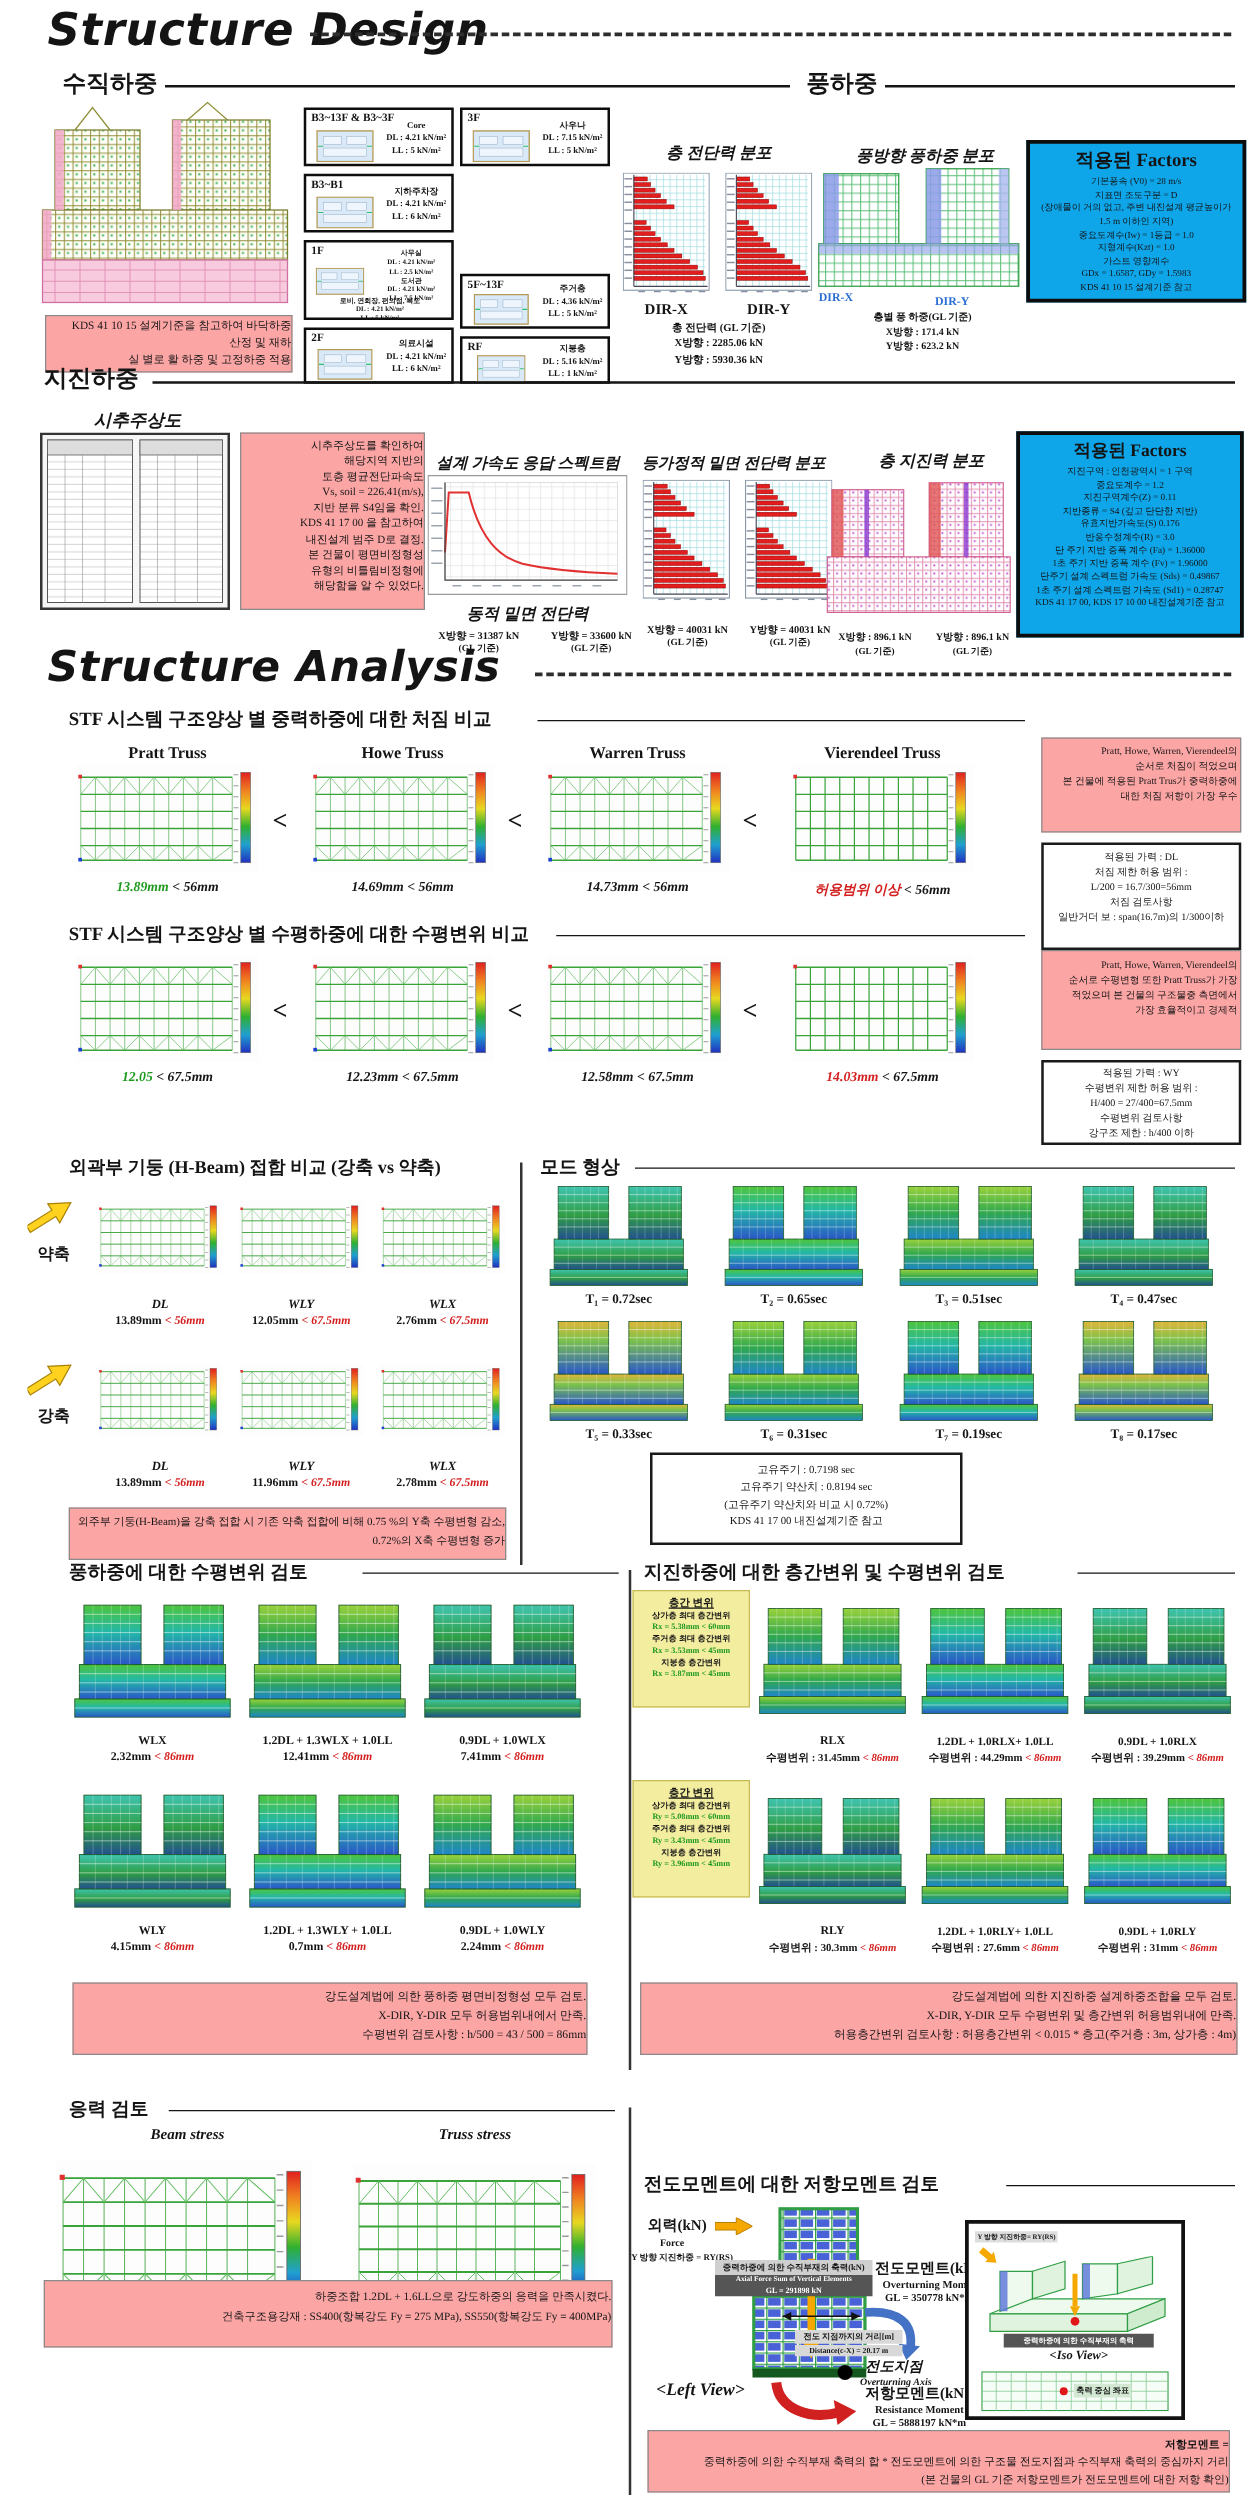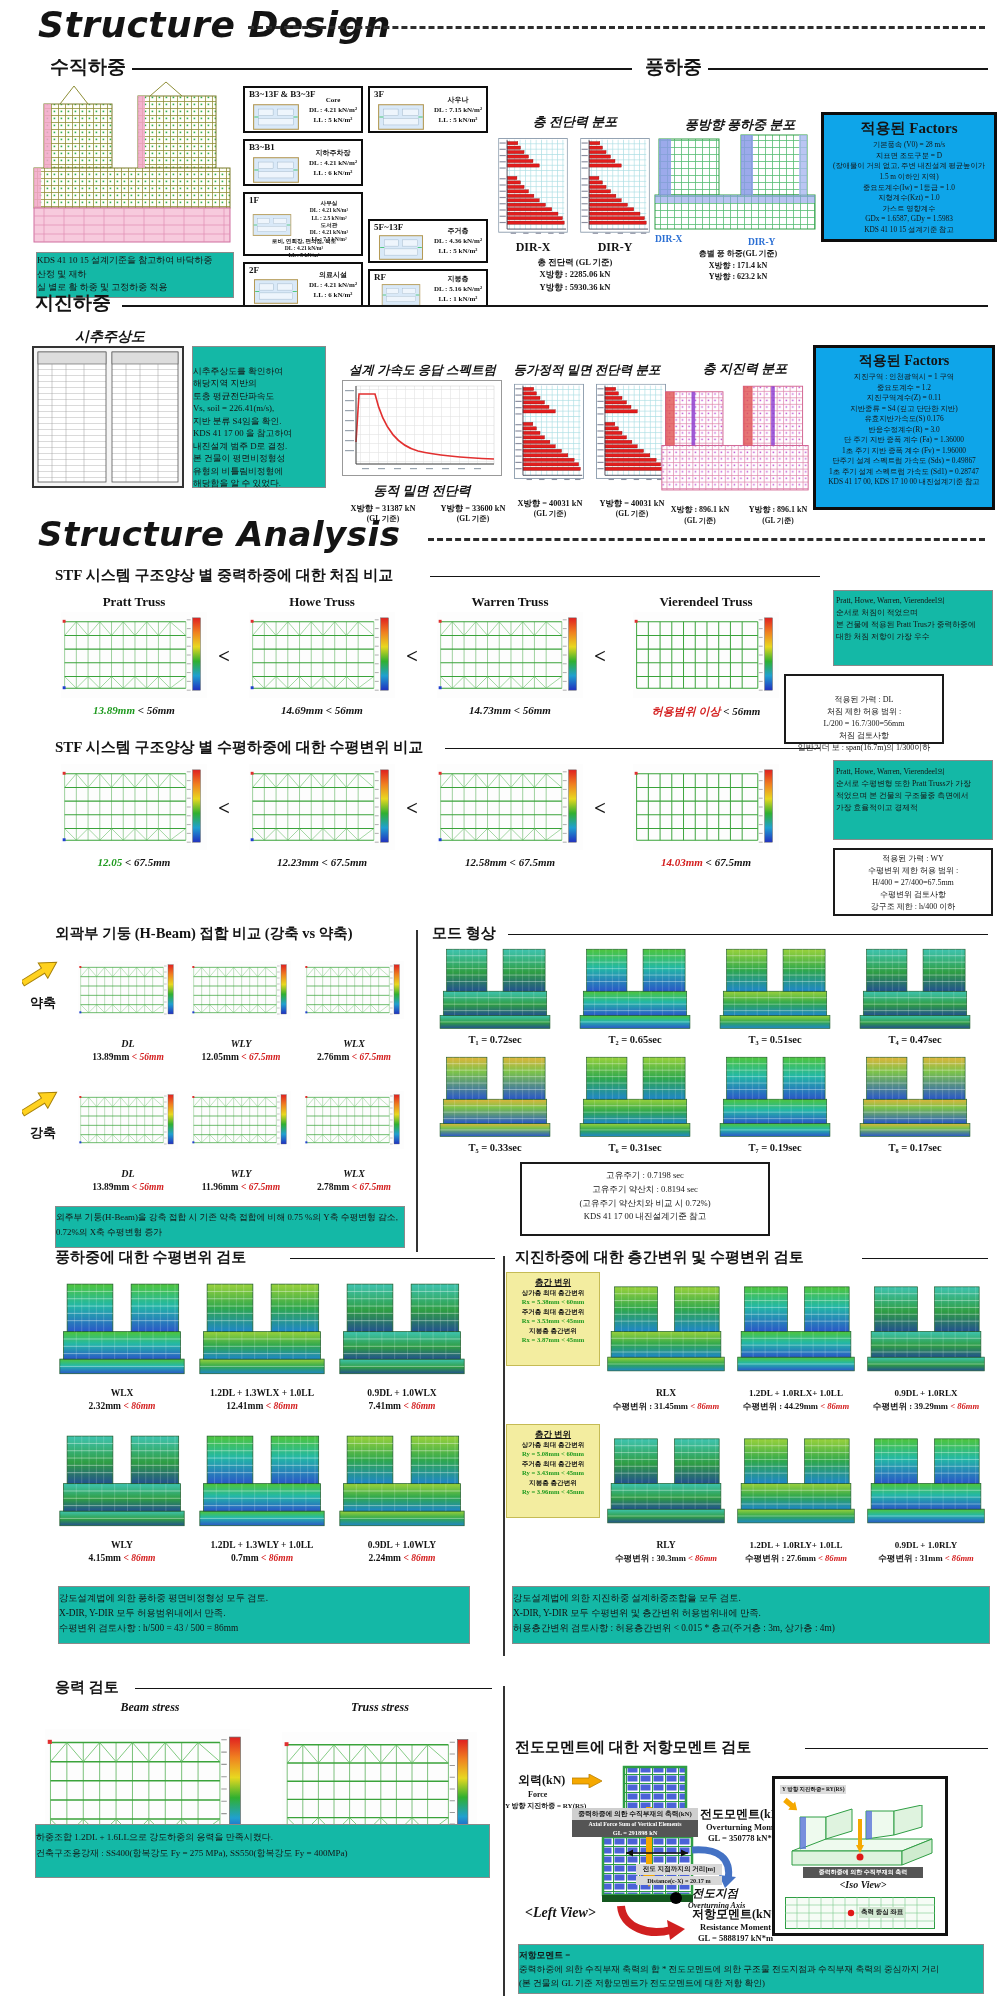--- a/index.html
+++ b/index.html
@@ -10,21 +10,21 @@
 .c{text-align:center}
 .b{font-weight:bold}
 .i{font-style:italic}
 .nb{font-weight:normal}
 .red{color:#d42020}.grn{color:#1f9a1f}.blu{color:#2b6fd4}
 .rule{position:absolute;border-top:2px solid #151515}
 .dashl{position:absolute;border-top:3px dashed #2e2e2e}
 .vr{position:absolute;border-left:2px solid #333}
 .card{position:absolute;border:2.5px solid #0d0d0d;background:#fff}
 .fbox{position:absolute;border:3px solid #0d0d0d;background:#0ea5e9;text-align:center}
-.gbox{position:absolute;border:1.5px solid #8a8a8a;background:#14b8a6;text-align:left}
+.gbox{position:absolute;border:1.5px solid #8a8a8a;background:#fca5a5;text-align:right}
 .wbox{position:absolute;border:2.5px solid #1a1a1a;background:#fff;text-align:center}
 .ybox{position:absolute;border:1px solid #c5bb55;background:#f3eda0;text-align:center;font-weight:bold}
 .scr{font-family:"DejaVu Sans",sans-serif;font-weight:bold;font-style:italic;letter-spacing:.5px}
 .img{position:absolute}
 svg{display:block}
 </style>
 </head>
 <body>
 
 <svg width="0" height="0" style="position:absolute" aria-hidden="true">
@@ -337,21 +337,21 @@
 
   <div class="t b i c" style="left:45px;top:328px;width:130px;font-size:14px">시추주상도</div>
   <svg class="img" style="left:32px;top:346px" width="152" height="142" viewBox="0 0 152 142">
     <rect x="1" y="1" width="150" height="140" fill="#f6f6f6" stroke="#333" stroke-width="2"></rect>
     <rect x="6" y="6" width="68" height="130" fill="url(#pRows)" stroke="#555" stroke-width=".8"></rect>
     <rect x="80" y="6" width="66" height="130" fill="url(#pRows)" stroke="#555" stroke-width=".8"></rect>
     <rect x="6" y="6" width="68" height="12" fill="#ddd" stroke="#555" stroke-width=".6"></rect>
     <rect x="80" y="6" width="66" height="12" fill="#ddd" stroke="#555" stroke-width=".6"></rect>
     <path d="M20 18V136M34 18V136M52 18V136M94 18V136M108 18V136M126 18V136" stroke="#999" stroke-width=".5"></path>
   </svg>
-  <div class="gbox nb" style="left:192px;top:346px;width:134px;height:142px;font-size:8.8px;line-height:1.42;padding-top:18px">
+  <div class="gbox nb" style="left:192px;top:346px;width:148px;height:142px;font-size:8.8px;line-height:1.42;padding-top:3px">
     <div>시추주상도를 확인하여</div>
     <div>해당지역 지반의</div>
     <div>토층 평균전단파속도</div>
     <div>Vs, soil = 226.41(m/s),</div>
     <div>지반 분류 S4임을 확인.</div>
     <div>KDS 41 17 00 을 참고하여</div>
     <div>내진설계 범주 D로 결정.</div>
     <div>본 건물이 평면비정형성</div>
     <div>유형의 비틀림비정형에</div>
     <div>해당함을 알 수 있었다.</div>
@@ -471,21 +471,21 @@
   <div class="t b i c" style="left:58px;top:704px;width:152px;font-size:11px"><span class="grn">13.89mm</span> <span>&lt; 56mm</span></div>
   <div class="t b i c" style="left:246px;top:704px;width:152px;font-size:11px"><span>14.69mm</span> <span>&lt; 56mm</span></div>
   <div class="t b i c" style="left:434px;top:704px;width:152px;font-size:11px"><span>14.73mm</span> <span>&lt; 56mm</span></div>
   <div class="t b i c" style="left:622px;top:704px;width:168px;font-size:11px"><span class="red">허용범위 이상</span> <span>&lt; 56mm</span></div>
   <div class="gbox nb" style="left:833px;top:590px;width:160px;height:76px;font-size:7.8px;line-height:1.55;padding:4px 2px">
     <div>Pratt, Howe, Warren, Vierendeel의</div>
     <div>순서로 처짐이 적었으며</div>
     <div>본 건물에 적용된 Pratt Trus가 중력하중에</div>
     <div>대한 처짐 저항이 가장 우수</div>
   </div>
-  <div class="wbox nb" style="left:784px;top:674px;width:160px;height:70px;font-size:8px;line-height:1.5;padding-top:18px">
+  <div class="wbox nb" style="left:833px;top:674px;width:160px;height:86px;font-size:8px;line-height:1.5;padding-top:4px">
     <div>적용된 가력 : DL</div>
     <div>처짐 제한 허용 범위 :</div>
     <div>L/200 = 16.7/300=56mm</div>
     <div>처짐 검토사항</div>
     <div>일반거더 보 : span(16.7m)의 1/300이하</div>
   </div>
 
   <div class="t b" style="left:55px;top:738px;font-size:15px">STF 시스템 구조양상 별 수평하중에 대한 수평변위 비교</div>
   <div class="rule" style="left:445px;top:748px;width:375px;border-top-width:1.5px"></div>
   <svg class="img" style="left:58px;top:764px" width="152" height="86" viewBox="0 0 150 88">

